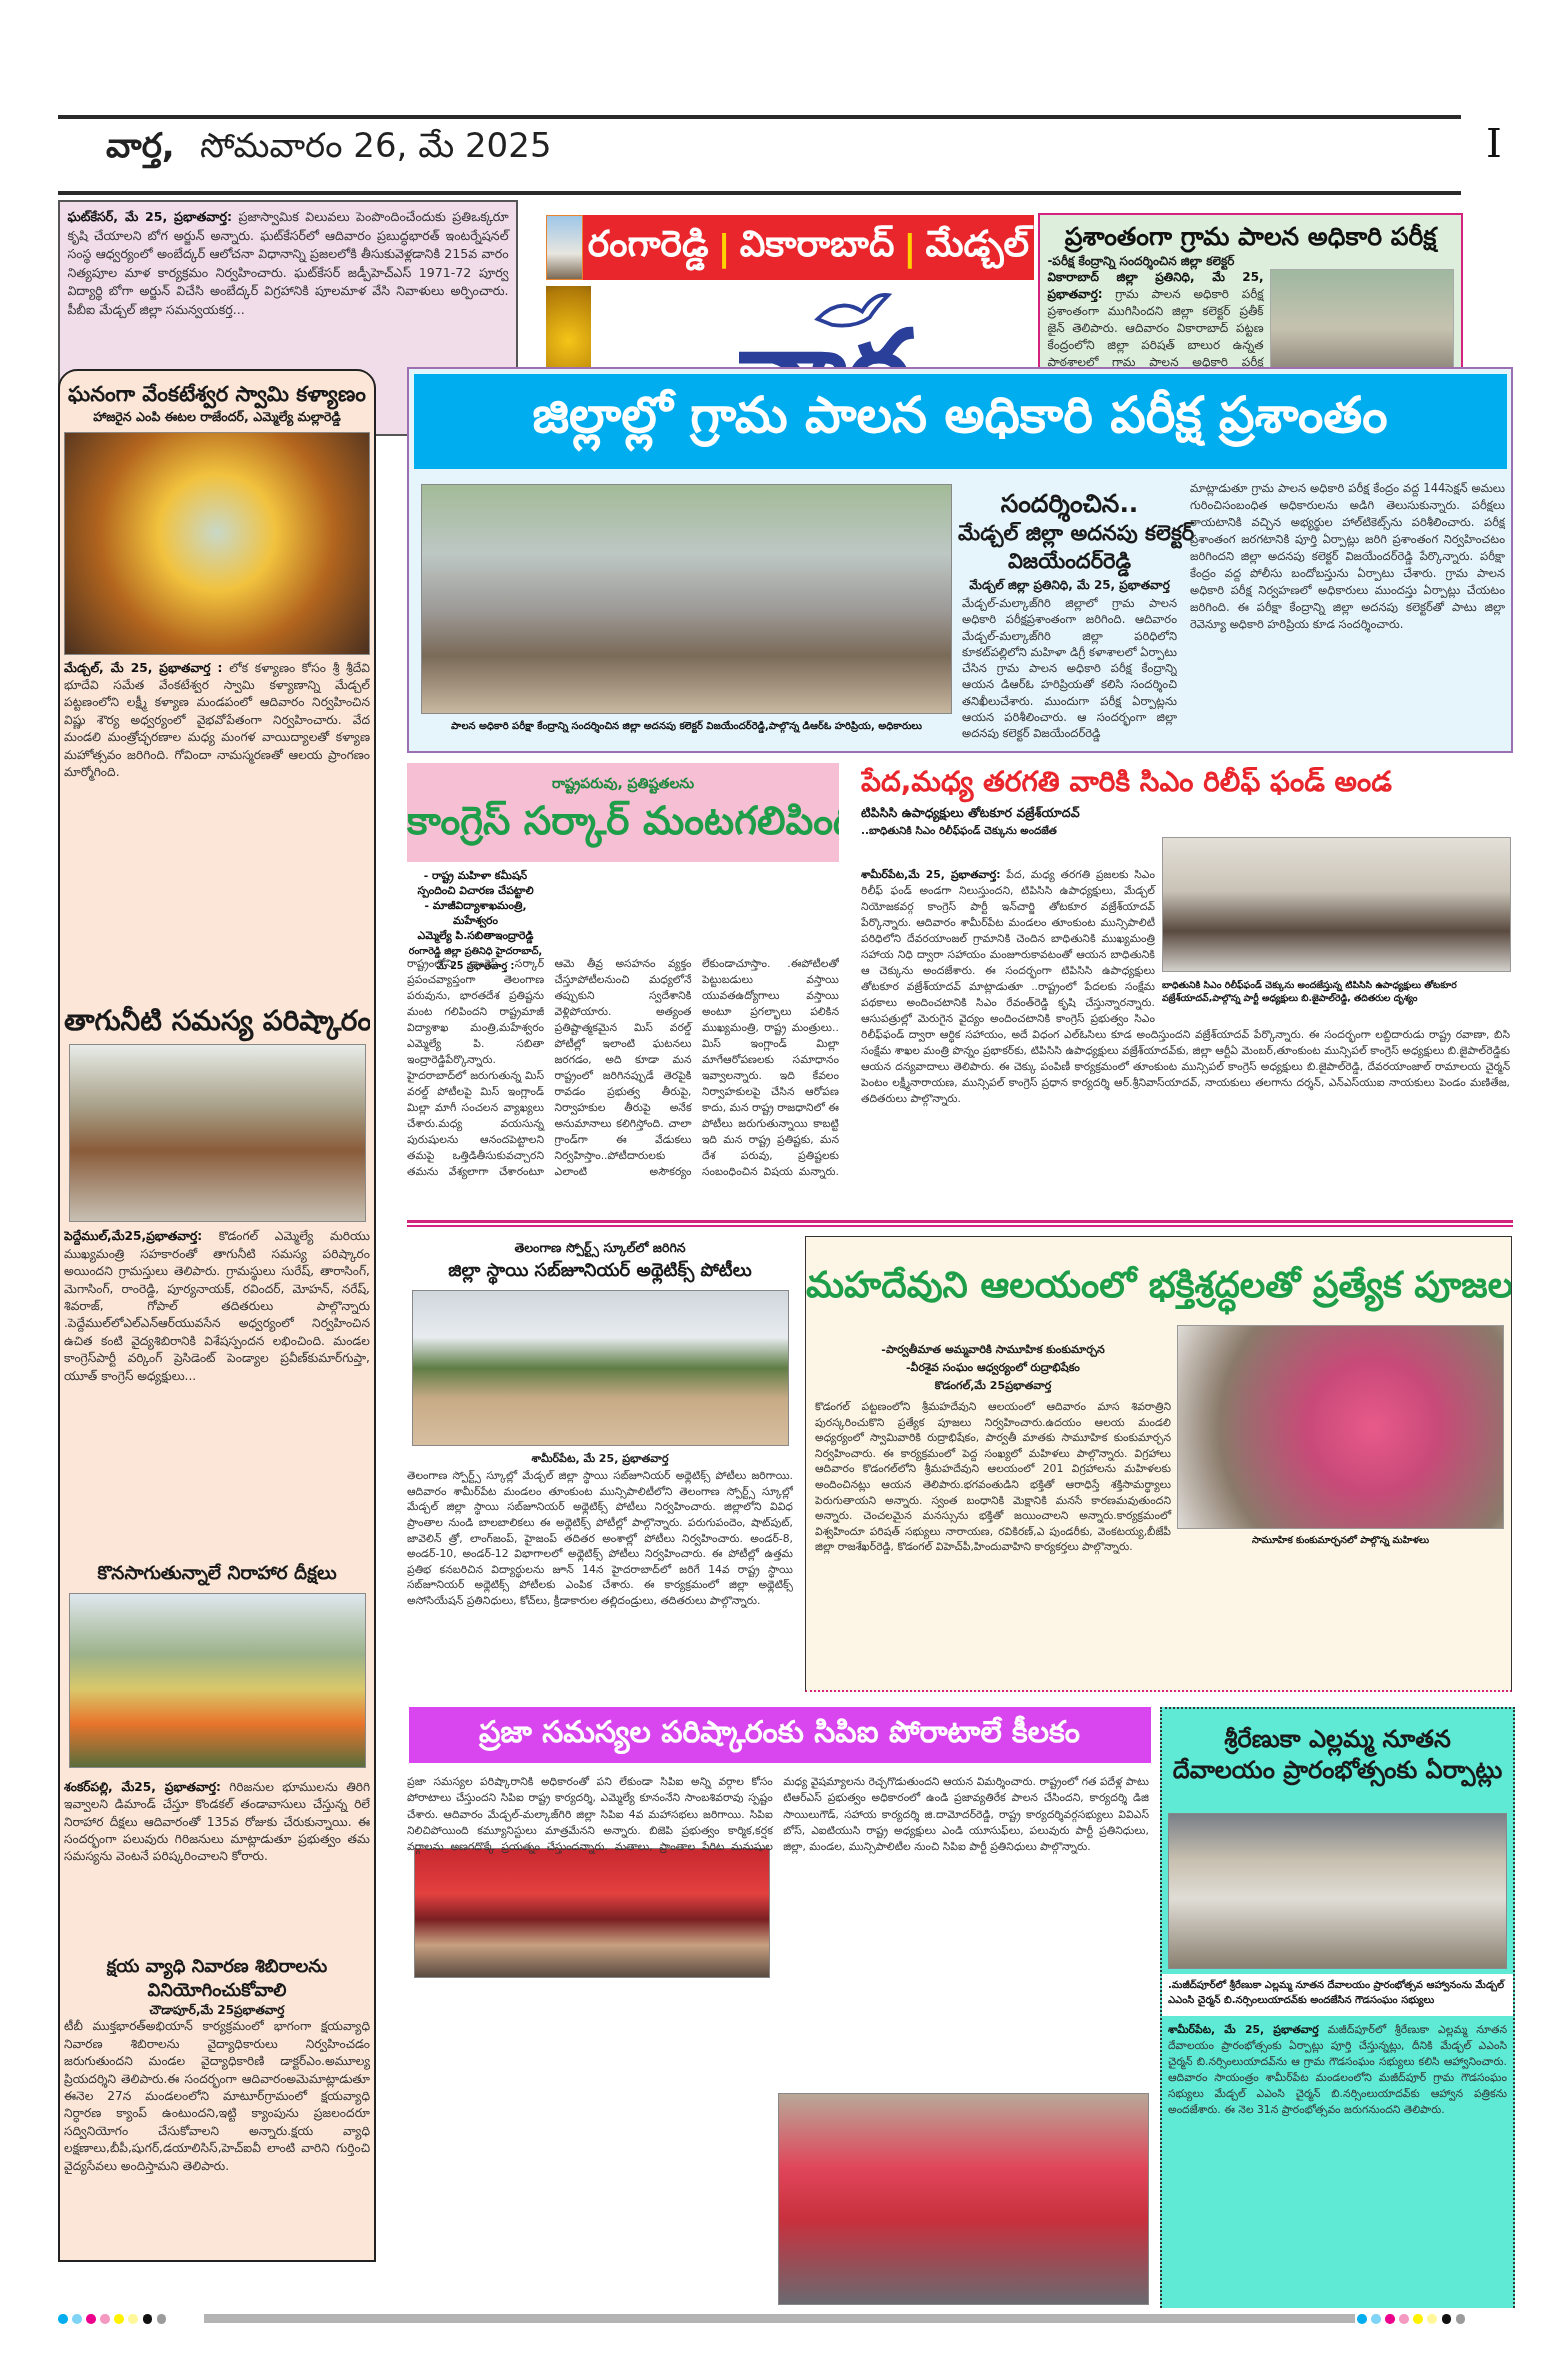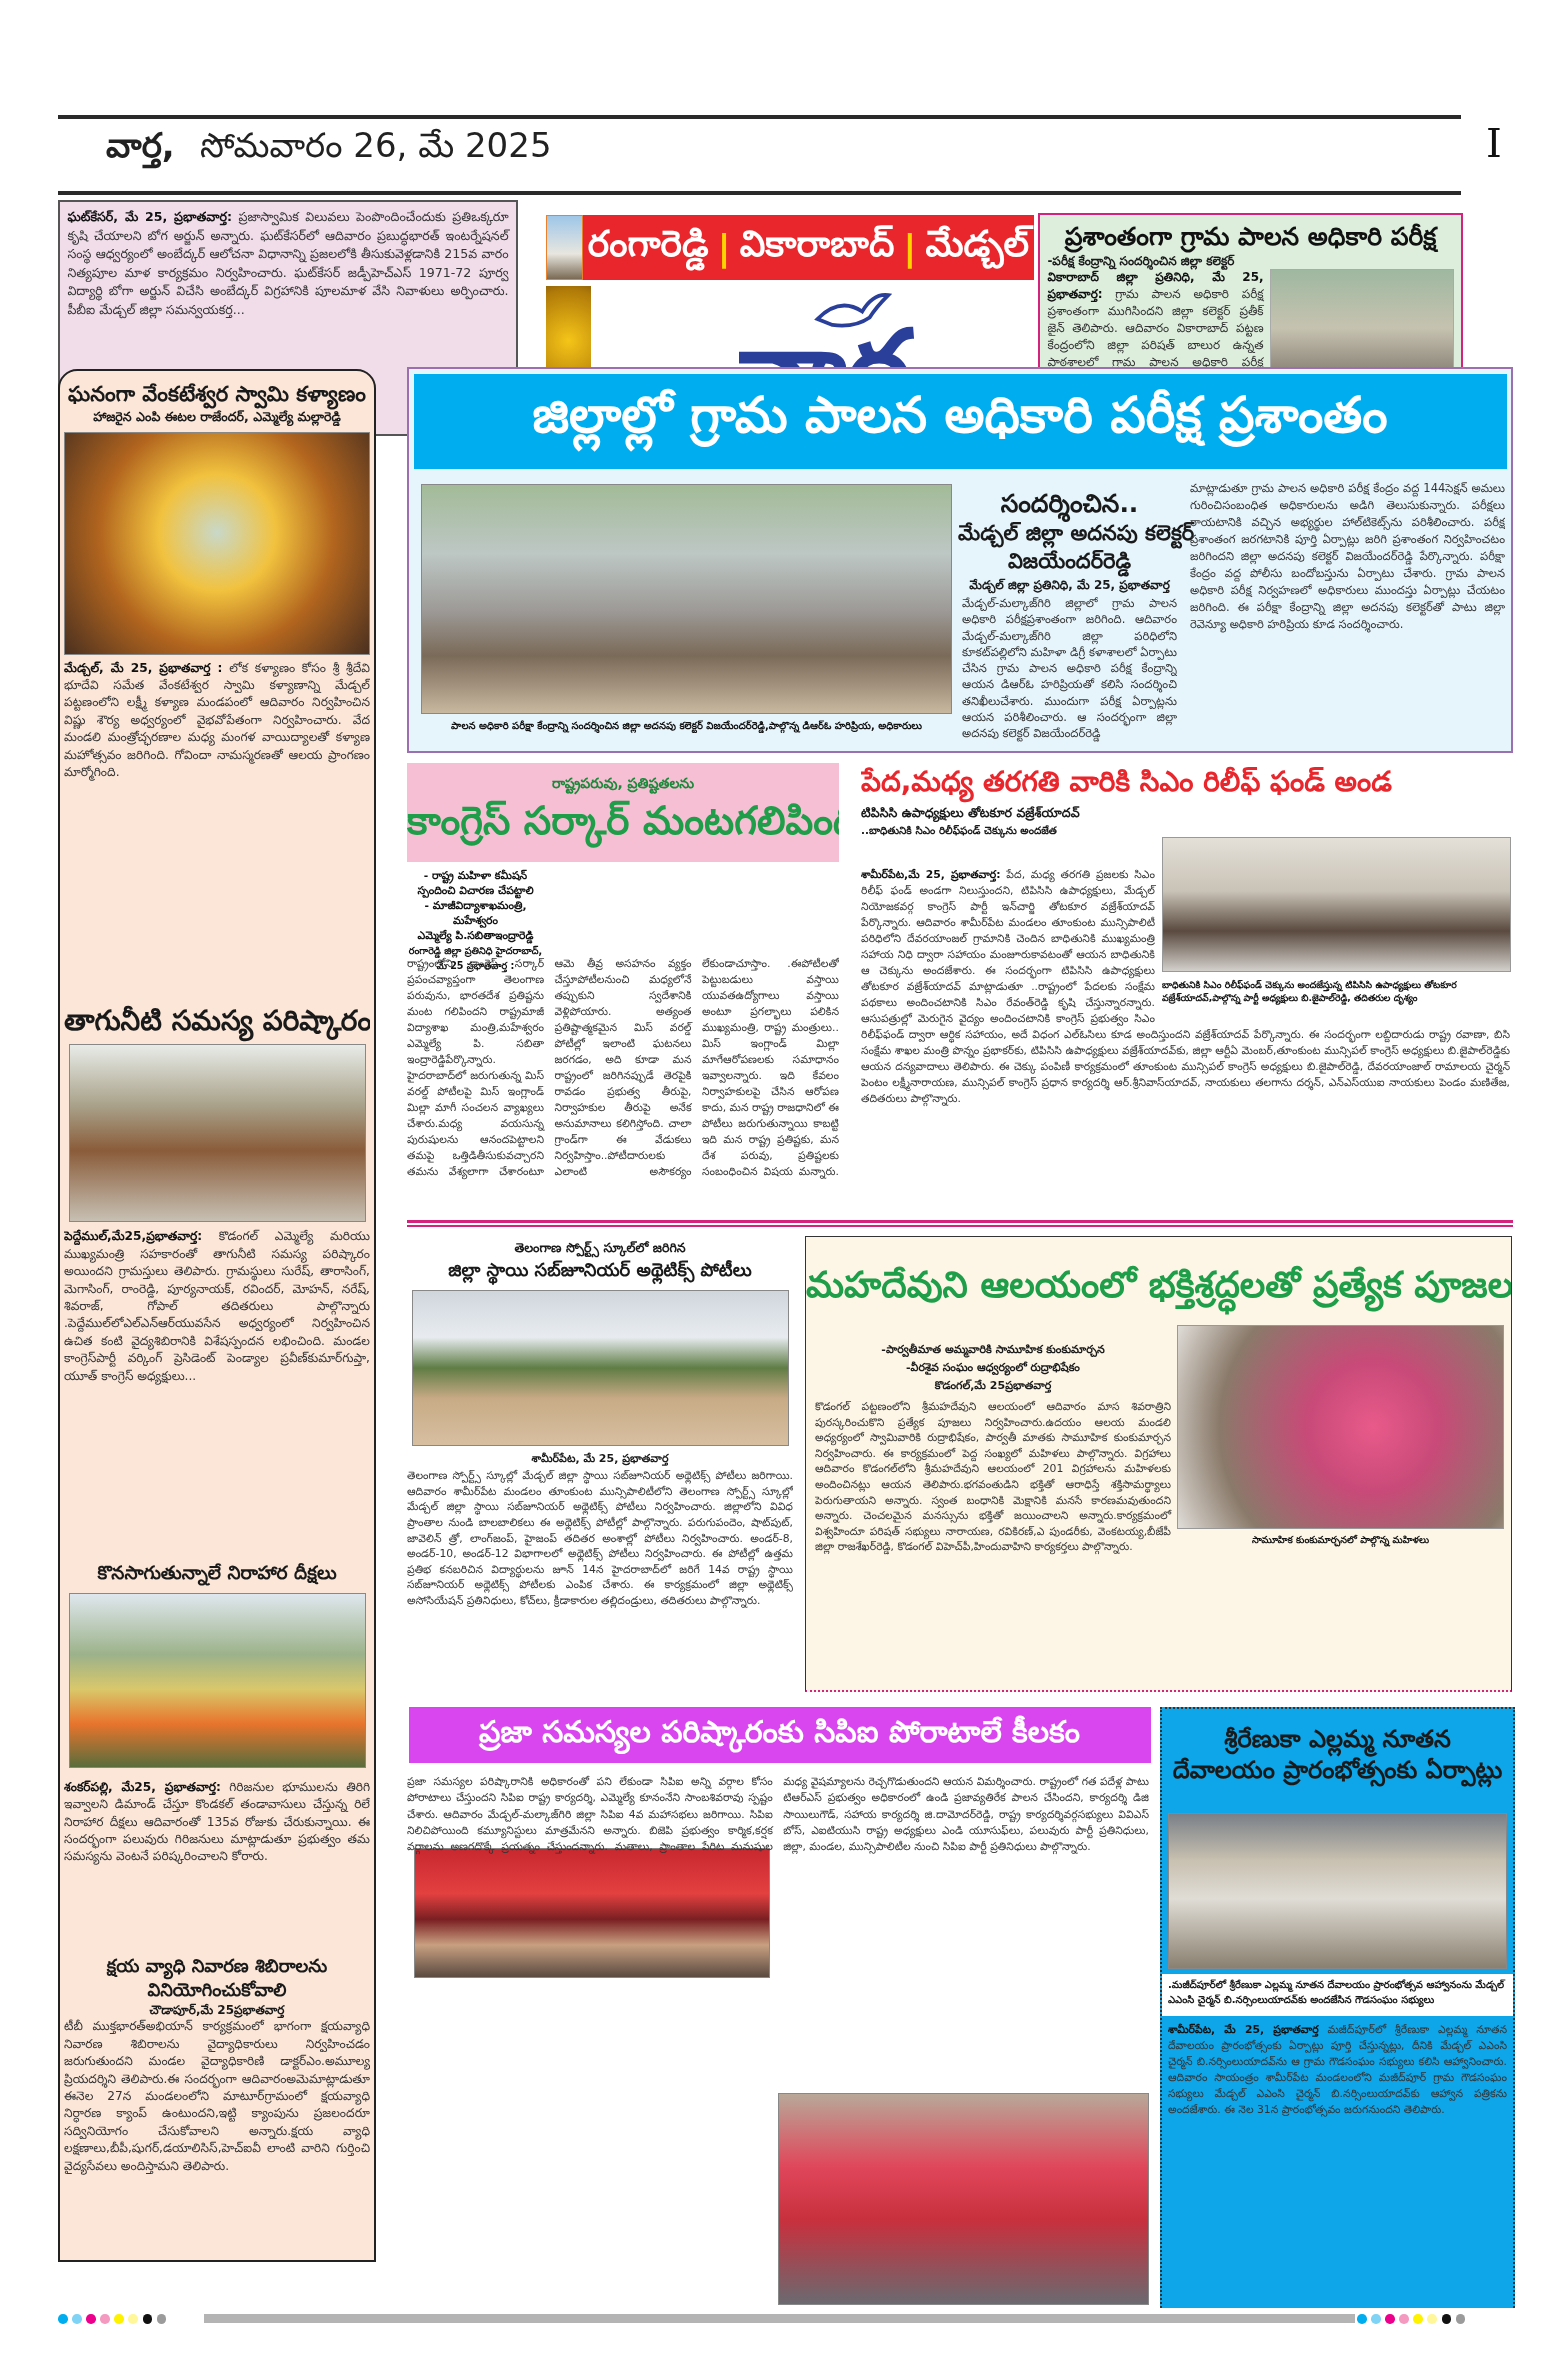--- a/index.html
+++ b/index.html
@@ -172,21 +172,21 @@
 
 <div class="box" style="left:407px; top:1707px; width:746px; height:601px;">
   <div style="position:absolute; left:1.5px; top:0; width:742px; height:56px; background:#d946ef; display:flex; align-items:center; justify-content:center;">
     <span class="hd" style="font-size:30px; color:#fff;">ప్రజా సమస్యల పరిష్కారంకు సిపిఐ పోరాటాలే కీలకం</span>
   </div>
   <div style="position:absolute; left:7.4px; top:141px; width:356px; height:130px; background:linear-gradient(180deg,#c8282f 0%,#e34040 35%,#7a1f22 55%,#c8a080 75%,#5a4a40 100%); border:0.7px solid #888;"></div>
   <div style="position:absolute; left:371px; top:386px; width:371px; height:212px; background:linear-gradient(180deg,#b8a898 0%,#e0465a 35%,#c8303d 60%,#6a6a70 100%); border:0.7px solid #888;"></div>
   <div class="txt cols" style="position:absolute; left:0; top:67px; width:742px; height:312px; column-count:2; font-size:10.8px; line-height:16.3px; padding-left:0; overflow:hidden;">ప్రజా సమస్యల పరిష్కారానికి అధికారంతో పని లేకుండా సిపిఐ అన్ని వర్గాల కోసం పోరాటాలు చేస్తుందని సిపిఐ రాష్ట్ర కార్యదర్శి, ఎమ్మెల్యే కూనంనేని సాంబశివరావు స్పష్టం చేశారు. ఆదివారం మేడ్చల్-మల్కాజ్‌గిరి జిల్లా సిపిఐ 4వ మహాసభలు జరిగాయి. సిపిఐ నిలిచిపోయింది కమ్యూనిస్టులు మాత్రమేనని అన్నారు. బిజెపి ప్రభుత్వం కార్మిక,కర్షక వర్గాలను అణగదొక్కే ప్రయత్నం చేస్తుందన్నారు. మతాలు, ప్రాంతాల పేరిట మనుషుల మధ్య వైషమ్యాలను రెచ్చగొడుతుందని ఆయన విమర్శించారు. రాష్ట్రంలో గత పదేళ్ల పాటు టిఆర్ఎస్ ప్రభుత్వం అధికారంలో ఉండి ప్రజావ్యతిరేక పాలన చేసిందని, కార్యదర్శి డిజి సాయిలుగౌడ్, సహాయ కార్యదర్శి జి.దామోదర్‌రెడ్డి, రాష్ట్ర కార్యదర్శివర్గసభ్యులు వివిఎస్ బోస్, ఎఐటియుసి రాష్ట్ర అధ్యక్షులు ఎండి యూసుఫ్‌లు, పలువురు పార్టీ ప్రతినిధులు, జిల్లా, మండల, మున్సిపాలిటీల నుంచి సిపిఐ పార్టీ ప్రతినిధులు పాల్గొన్నారు.</div>
 </div>
 
-<div class="box" style="left:1160px; top:1707px; width:355px; height:601px; background:#0ea5e9; border-left:2.2px dotted #333; border-right:2.2px dotted #333; border-top:2.2px dotted #333;">
+<div class="box" style="left:1160px; top:1707px; width:355px; height:601px; background:#5eead4; border-left:2.2px dotted #333; border-right:2.2px dotted #333; border-top:2.2px dotted #333;">
   <div class="hd" style="font-size:24px; line-height:31px; margin-top:15px;">శ్రీరేణుకా ఎల్లమ్మ నూతన</div>
   <div class="hd" style="font-size:24px; line-height:31px;">దేవాలయం ప్రారంభోత్సంకు ఏర్పాట్లు</div>
   <div style="margin:27px 6px 4.5px; height:156px; background:linear-gradient(180deg,#7a8088 0%,#c8c0b0 30%,#e0ddd6 55%,#8a8070 100%); border:0.7px solid #888;"></div>
   <div style="font-size:10px; line-height:15px; font-weight:bold; padding:3px 6px 9px; background:#fff;">.మజీద్‌పూర్‌లో శ్రీరేణుకా ఎల్లమ్మ నూతన దేవాలయం ప్రారంభోత్సవ ఆహ్వానంను మేడ్చల్ ఎఎంసి చైర్మన్ బి.నర్సింలుయాదవ్‌కు అందజేసిన గౌడసంఘం సభ్యులు</div>
   <div class="txt" style="font-size:10.8px; line-height:16px; padding:6px;">
     <b>శామీర్‌పేట, మే 25, ప్రభాతవార్త</b>
     <span>మజీద్‌పూర్‌లో శ్రీరేణుకా ఎల్లమ్మ నూతన దేవాలయం ప్రారంభోత్సంకు ఏర్పాట్లు పూర్తి చేస్తున్నట్లు, దీనికి మేడ్చల్ ఎఎంసి చైర్మన్ బి.నర్సింలుయాదవ్‌ను ఆ గ్రామ గౌడసంఘం సభ్యులు కలిసి ఆహ్వానించారు. ఆదివారం సాయంత్రం శామీర్‌పేట మండలంలోని మజీద్‌పూర్ గ్రామ గౌడసంఘం సభ్యులు మేడ్చల్ ఎఎంసి చైర్మన్ బి.నర్సింలుయాదవ్‌కు ఆహ్వాన పత్రికను అందజేశారు. ఈ నెల 31న ప్రారంభోత్సవం జరుగనుందని తెలిపారు.</span>
   </div>
 </div>
 

